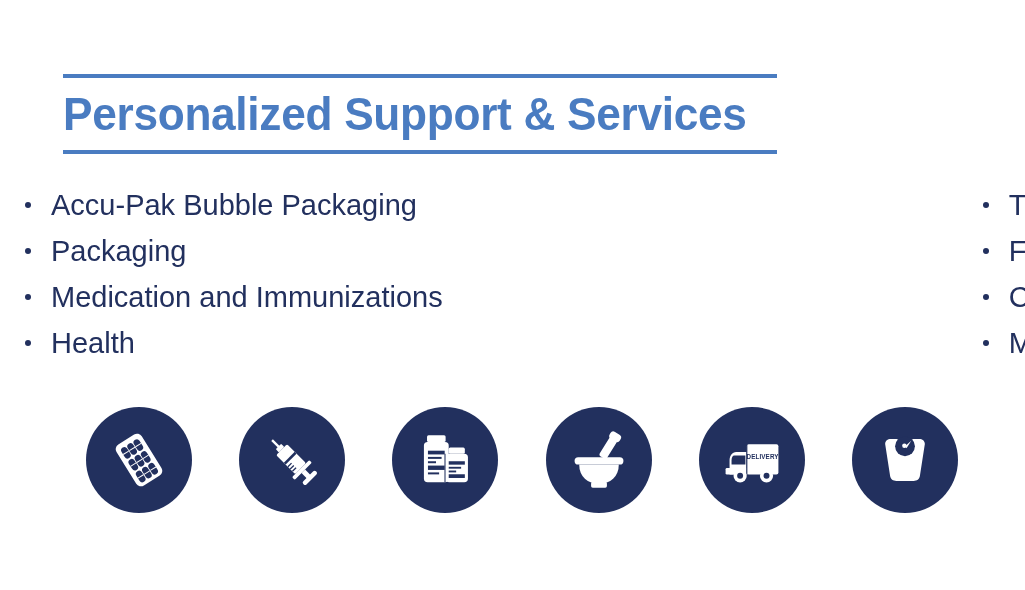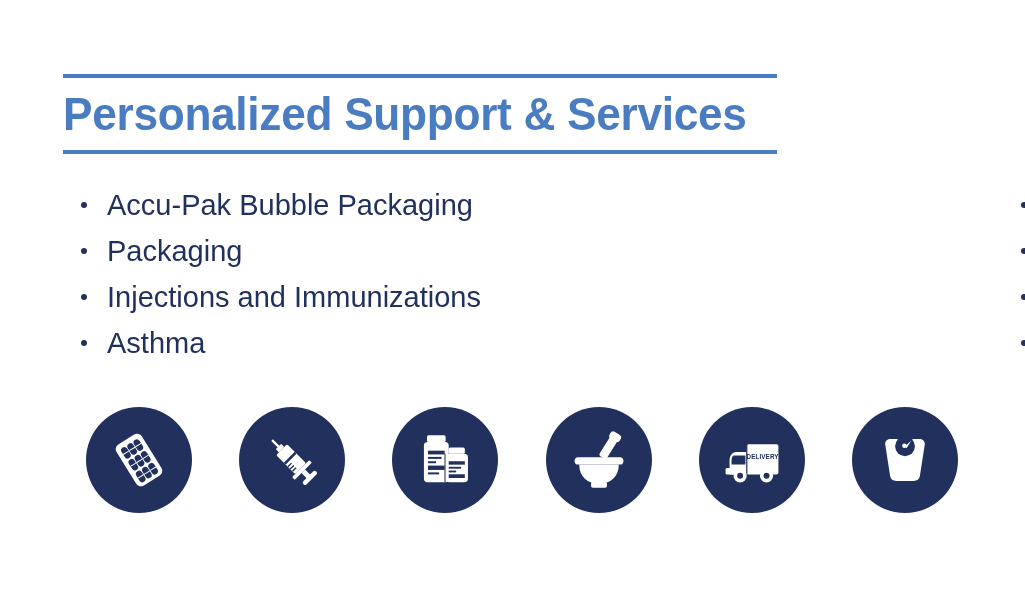--- a/index.html
+++ b/index.html
@@ -53,21 +53,21 @@
   }
 
   
   .columns {
     position: absolute;
     left: 0;
     top: 182px;
     width: 1025px;
     display: flex;
   }
-  .col-left  { width: 500px; padding-left: 79px; box-sizing: border-box; }
+  .col-left  { width: 500px; padding-left: 23px; box-sizing: border-box; }
   .col-right { width: 525px; padding-left: 538px; box-sizing: border-box; }
   .col-right.shift { padding-left: 0; margin-left: 538px; width: 487px; }
 
   ul.bullets {
     list-style: none;
     margin: 0;
     padding: 0;
   }
   ul.bullets li {
     position: relative;
@@ -130,25 +130,25 @@
         <li>
           <span class="bullet-dot"></span>
           <span>Accu-Pak Bubble Packaging</span>
         </li>
         <li>
           <span class="bullet-dot"></span>
           <span>Packaging</span>
         </li>
         <li>
           <span class="bullet-dot"></span>
-          <span>Injections and Immunizations</span>
-        </li>
-        <li>
-          <span class="bullet-dot"></span>
-          <span>Asthma</span>
+          <span>Medication and Immunizations</span>
+        </li>
+        <li>
+          <span class="bullet-dot"></span>
+          <span>Health</span>
         </li>
       </ul>
     </div>
 
     <div class="col-right shift">
       <ul class="bullets">
         <li>
           <span class="bullet-dot"></span>
           <span>Travel Health</span>
         </li>

